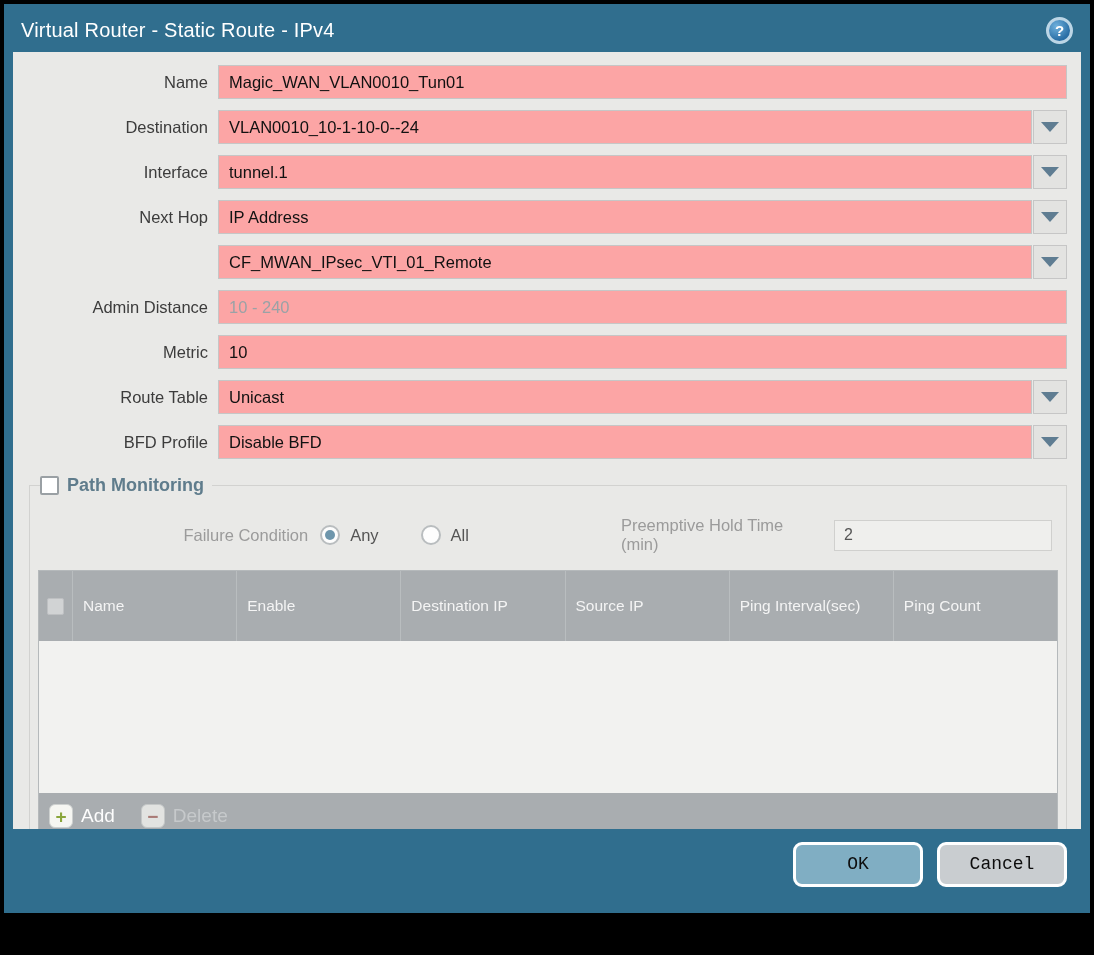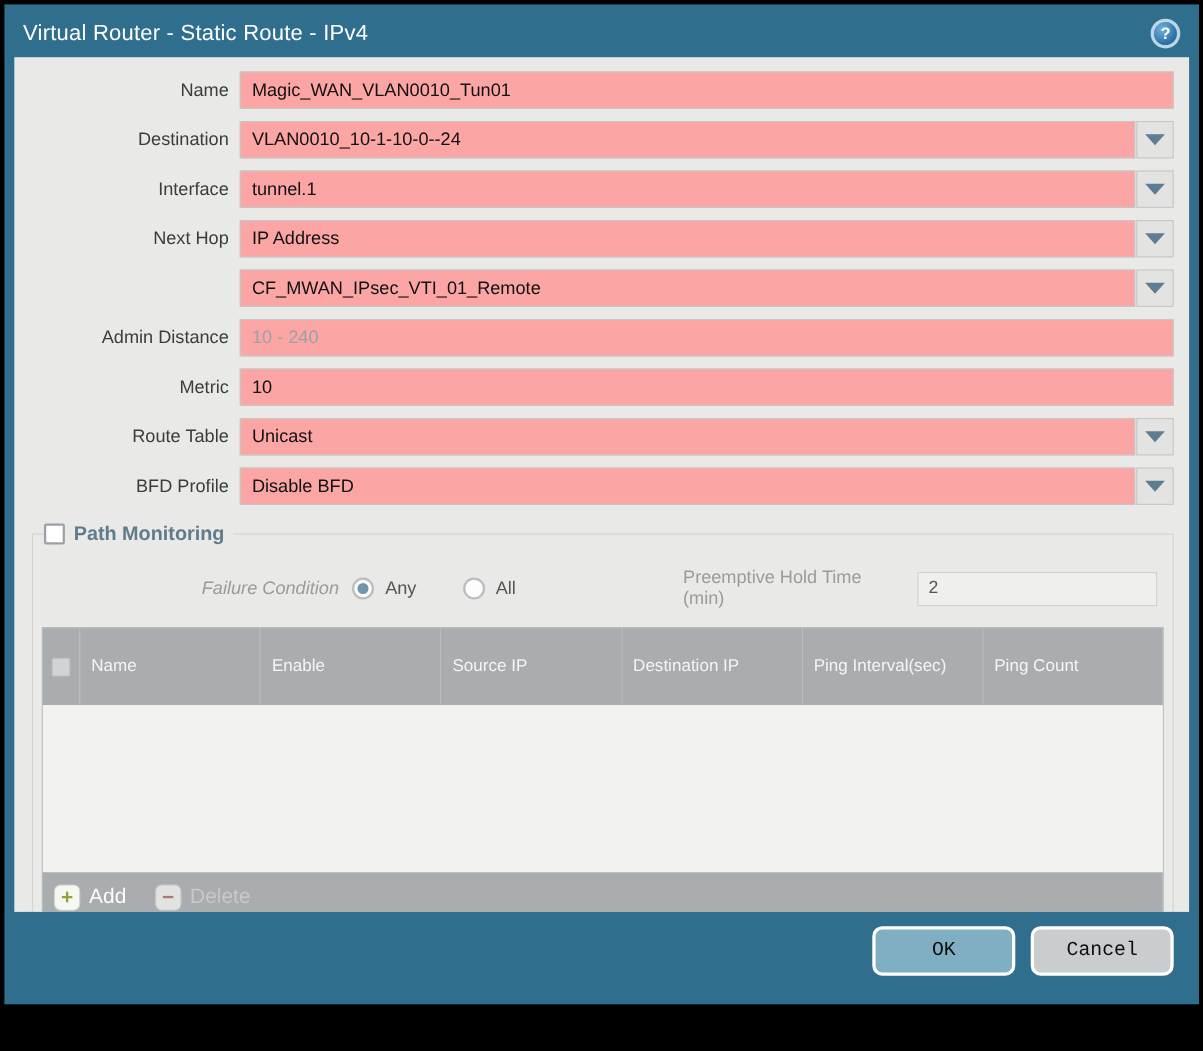--- a/index.html
+++ b/index.html
@@ -91,21 +91,21 @@
     width: 19px; height: 19px;
     background: #fff; border: 2px solid #9aa0a4;
     border-radius: 2px; margin-right: 8px;
     display: inline-block; cursor: pointer;
   }
   .pm-controls {
     display: flex; align-items: center;
     padding: 14px 6px 16px 6px;
   }
   .dim { color: #9b9b9b; }
-  .fc-label { width: 278px; text-align: right; padding-right: 12px; font-size: 16.5px; font-style: italic; }
+  .fc-label { width: 278px; text-align: right; padding-right: 12px; font-size: 16.5px; }
   .radio-opt { display: flex; align-items: center; margin-right: 42px; cursor: pointer; }
   .radio {
     width: 20px; height: 20px; border-radius: 50%;
     border: 2px solid #b9bdbf; background: #fdfdfd;
     margin-right: 10px; position: relative;
   }
   .radio.sel::after {
     content: ""; position: absolute; left: 3px; top: 3px;
     width: 10px; height: 10px; border-radius: 50%;
     background: #6e96ac;
@@ -286,22 +286,22 @@
           <input class="ph-input" type="text" disabled="" value="2" style="">
         </div>
 
         <div class="tbl">
           <div class="thead">
             <div class="th th-check">
               <span class="hdr-cbox"></span>
             </div>
             <div class="th th-c">Name</div>
             <div class="th th-c">Enable</div>
+            <div class="th th-c">Destination IP</div>
             <div class="th th-c">Source IP</div>
-            <div class="th th-c">Destination IP</div>
             <div class="th th-c">Ping Interval(sec)</div>
             <div class="th th-c">Ping Count</div>
           </div>
           <div class="tbody"></div>
           <div class="tfoot">
             <div class="tool-btn">
               <span class="tool-ic">
                   <span class="plus">+</span>
                 </span>
               <span class="tool-txt">Add</span>

